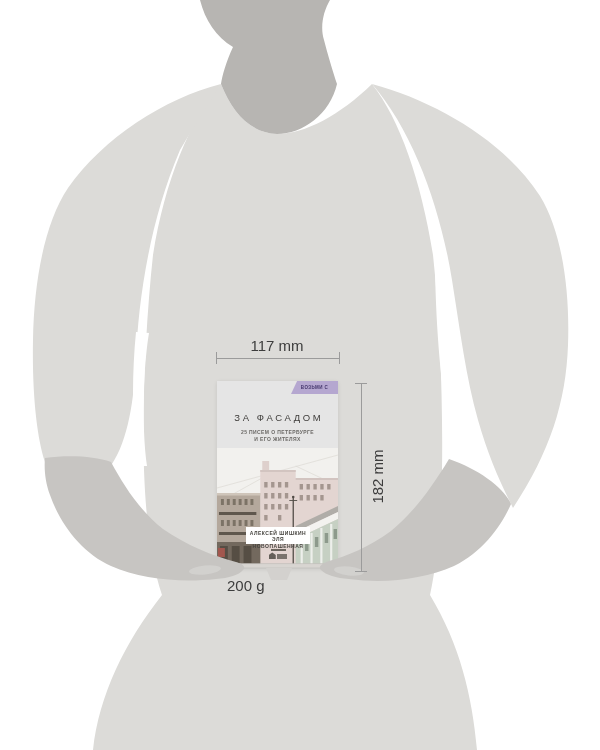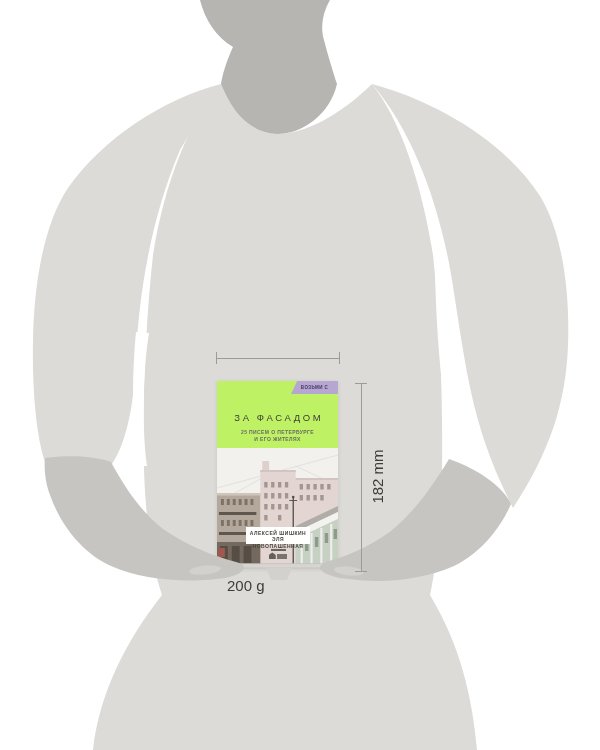--- a/index.html
+++ b/index.html
@@ -5,21 +5,21 @@
   html,body{margin:0;padding:0;background:#ffffff;}
   .stage{
     position:relative;width:600px;height:750px;overflow:hidden;background:#fff;
     font-family:"Liberation Sans", sans-serif;
   }
   .layer{position:absolute;left:0;top:0;width:600px;height:750px;}
 
   
   .book{
     position:absolute;left:217px;top:381px;width:121px;height:187px;
-    background:#bef264;box-shadow:0 1px 4px rgba(0,0,0,0.10);
+    background:#e5e5e5;box-shadow:0 1px 4px rgba(0,0,0,0.10);
   }
   .badge{
     position:absolute;top:0;right:0;width:47px;height:13px;
     background:var(--c-badge-bg,#b5a7d0);
     clip-path:polygon(13% 0,100% 0,100% 100%,0 100%);
     color:var(--c-badge-text,#43356b);
     font-size:4.5px;font-weight:700;letter-spacing:0.4px;
     text-align:center;line-height:14px;
   }
   .book-title{
@@ -215,19 +215,20 @@
     <path class="fill-forearm" d="M45,458 C68,455 94,456 111,462 C124,486 140,511 163,529 C186,545 213,556 236,562
          C243,564 246,567 243,570 C239,575 229,578 216,579 C180,583 141,579 111,566
          C82,553 60,524 50,495 C45,482 44,468 45,458 Z"></path>
     <path class="fill-forearm" d="M449,459 C431,489 412,514 391,531 C369,547 347,556 329,561 C321,564 318,567 321,570
          C326,575 336,578 349,579 C386,584 424,579 454,566 C483,552 502,525 511,504
          C505,489 479,469 449,459 Z"></path>
     <ellipse cx="205" cy="570" rx="16" ry="4.5" transform="rotate(-6 205 570)" fill="#d3d2cf" opacity="0.9"></ellipse>
     <ellipse cx="349" cy="571" rx="15" ry="4.5" transform="rotate(6 349 571)" fill="#d3d2cf" opacity="0.9"></ellipse>
   </svg>
 
+  <div class="width-label dim-text">117 mm</div>
   <div class="width-line"></div>
 
   <div class="height-line"></div>
   <div class="height-label dim-text">182 mm</div>
 
   <div class="weight-label dim-text">200 g</div>
 </div>
 
 </body></html>

